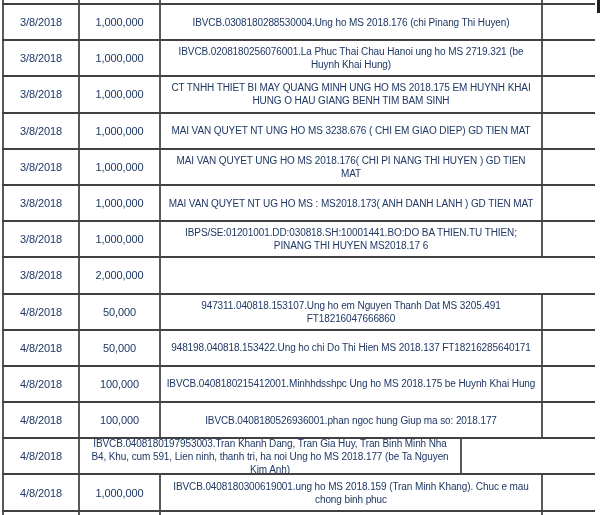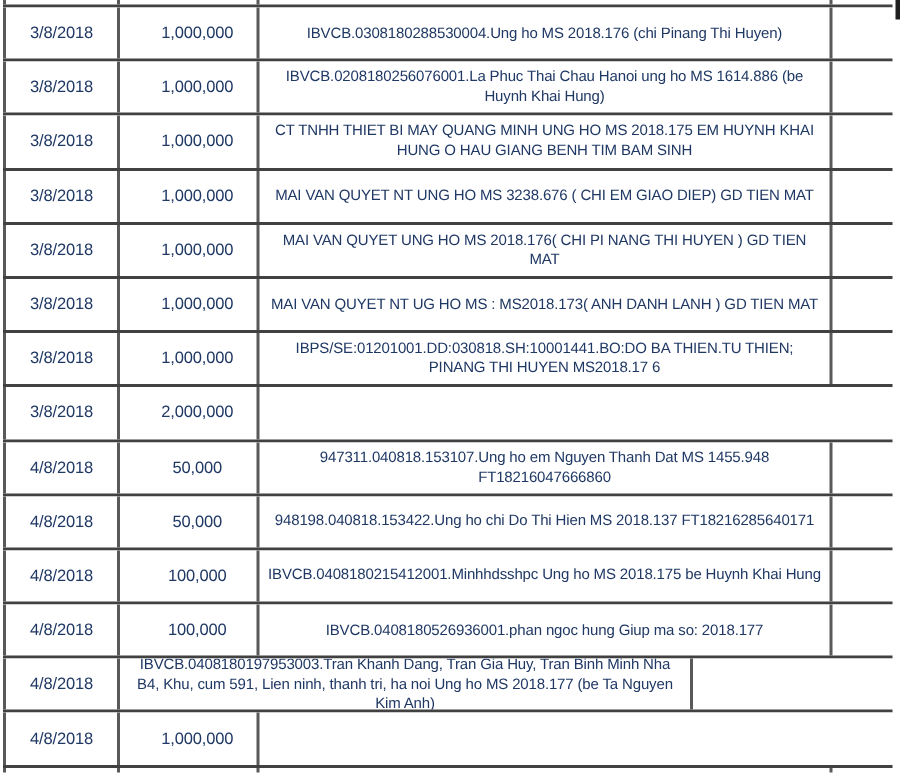--- a/index.html
+++ b/index.html
@@ -47,21 +47,20 @@
   .c-date {
     width: 78px;
     border-left: 2px solid var(--border-v);
     font-size: 11px;
     letter-spacing: -0.1px;
   }
   .c-amount {
     width: 81px;
     font-size: 11px;
     letter-spacing: -0.1px;
-    margin-left: 12px;
   }
   .c-desc {
     width: 382px;
     font-size: 10px;
     line-height: 13px;
     padding: 1px 5px;
     letter-spacing: -0.1px;
   }
   .corner-artifact {
     position: absolute;
@@ -87,21 +86,21 @@
     <div id="table-body">
   <div class="t-row">
     <div class="cell c-date">3/8/2018</div>
     <div class="cell c-amount">1,000,000</div>
     <div class="cell c-desc">IBVCB.0308180288530004.Ung ho MS 2018.176 (chi Pinang Thi Huyen)</div>
   </div>
 
   <div class="t-row">
     <div class="cell c-date">3/8/2018</div>
     <div class="cell c-amount">1,000,000</div>
-    <div class="cell c-desc">IBVCB.0208180256076001.La Phuc Thai Chau Hanoi ung ho MS 1614.886 (be Huynh Khai Hung)</div>
+    <div class="cell c-desc">IBVCB.0208180256076001.La Phuc Thai Chau Hanoi ung ho MS 2719.321 (be Huynh Khai Hung)</div>
   </div>
 
   <div class="t-row">
     <div class="cell c-date">3/8/2018</div>
     <div class="cell c-amount">1,000,000</div>
     <div class="cell c-desc">CT TNHH THIET BI MAY QUANG MINH UNG HO MS 2018.175 EM HUYNH KHAI HUNG O HAU GIANG BENH TIM BAM SINH</div>
   </div>
 
   <div class="t-row">
     <div class="cell c-date">3/8/2018</div>
@@ -128,21 +127,21 @@
   </div>
 
   <div class="t-row">
     <div class="cell c-date">3/8/2018</div>
     <div class="cell c-amount">2,000,000</div>
   </div>
 
   <div class="t-row">
     <div class="cell c-date">4/8/2018</div>
     <div class="cell c-amount">50,000</div>
-    <div class="cell c-desc">947311.040818.153107.Ung ho em Nguyen Thanh Dat MS 1455.948 FT18216047666860</div>
+    <div class="cell c-desc">947311.040818.153107.Ung ho em Nguyen Thanh Dat MS 3205.491 FT18216047666860</div>
   </div>
 
   <div class="t-row">
     <div class="cell c-date">4/8/2018</div>
     <div class="cell c-amount">50,000</div>
     <div class="cell c-desc">948198.040818.153422.Ung ho chi Do Thi Hien MS 2018.137 FT18216285640171</div>
   </div>
 
   <div class="t-row">
     <div class="cell c-date">4/8/2018</div>
@@ -157,20 +156,21 @@
   </div>
 
   <div class="t-row">
     <div class="cell c-date">4/8/2018</div>
     <div class="cell c-desc">IBVCB.0408180197953003.Tran Khanh Dang, Tran Gia Huy, Tran Binh Minh Nha B4, Khu, cum 591, Lien ninh, thanh tri, ha noi Ung ho MS 2018.177 (be Ta Nguyen Kim Anh)</div>
   </div>
 
   <div class="t-row">
     <div class="cell c-date">4/8/2018</div>
     <div class="cell c-amount">1,000,000</div>
+    <div class="cell c-desc">IBVCB.0408180300619001.ung ho MS 2018.159 (Tran Minh Khang). Chuc e mau chong binh phuc</div>
   </div>
 </div>
 
     <div class="t-row stub-bottom">
       <div class="cell c-date"></div>
       <div class="cell c-amount"></div>
       <div class="cell c-desc"></div>
     </div>
 
   </div>

